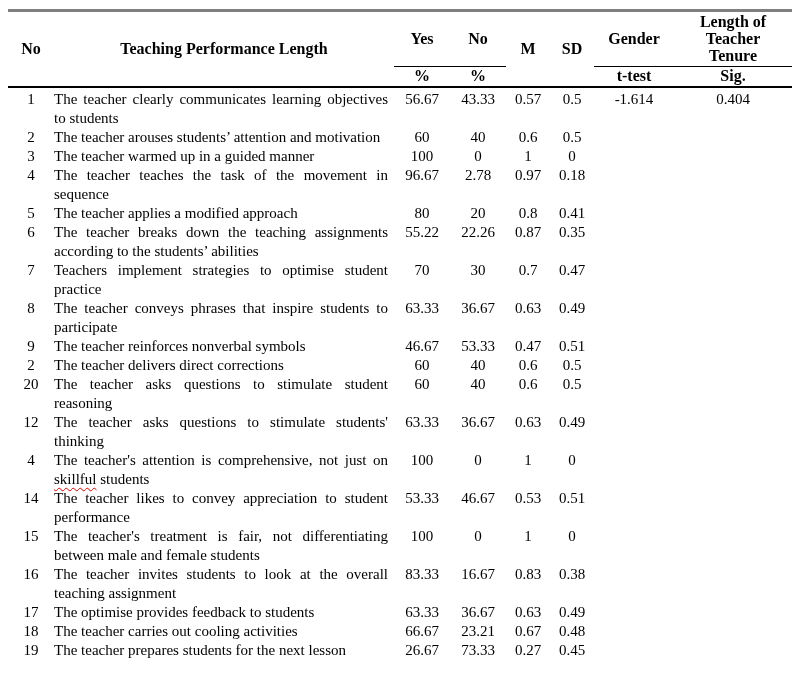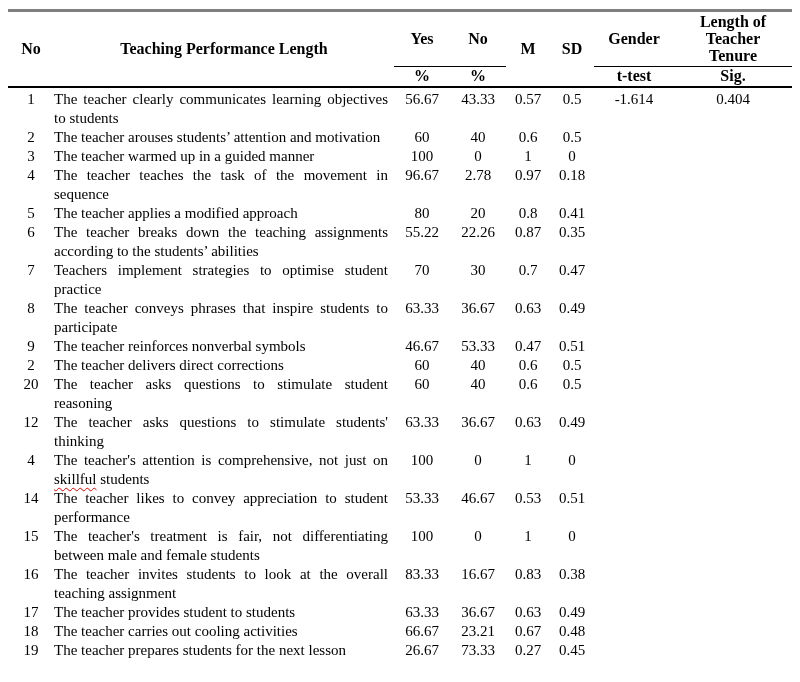--- a/index.html
+++ b/index.html
@@ -267,21 +267,21 @@
           <td class="aspect">The teacher invites students to look at the overall teaching assignment</td>
           <td>83.33</td>
           <td>16.67</td>
           <td>0.83</td>
           <td>0.38</td>
           <td></td>
           <td></td>
         </tr>
         <tr>
           <td>17</td>
-          <td class="aspect">The teacher provides student to students</td>
+          <td class="aspect">The optimise provides feedback to students</td>
           <td>63.33</td>
           <td>36.67</td>
           <td>0.63</td>
           <td>0.49</td>
           <td></td>
           <td></td>
         </tr>
         <tr>
           <td>18</td>
           <td class="aspect">The teacher carries out cooling activities</td>

